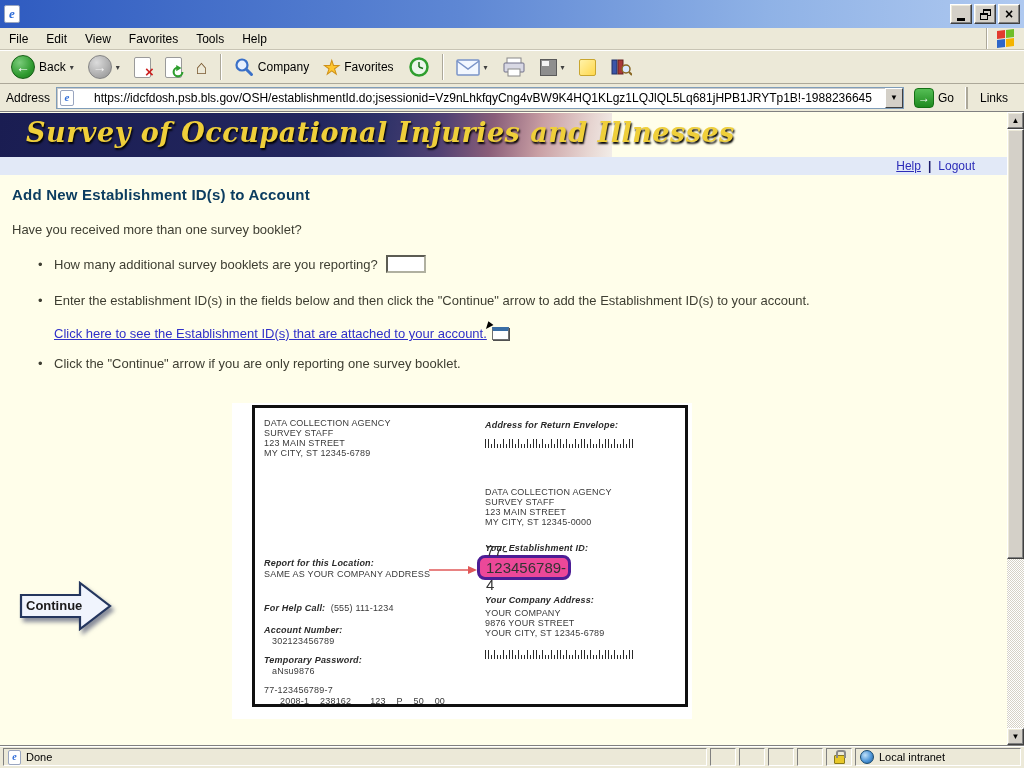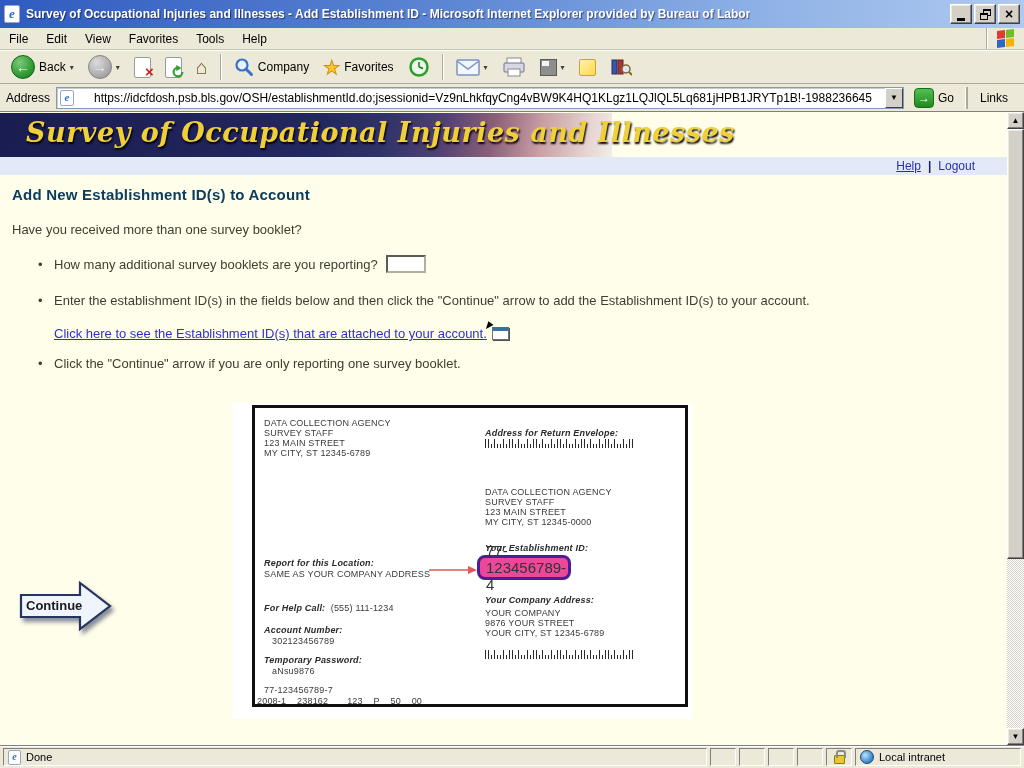--- a/index.html
+++ b/index.html
@@ -143,21 +143,20 @@
   .lock::before{content:"";position:absolute;left:1px;top:-6px;width:6px;height:6px;border:2px solid #8A8A8A;
     border-bottom:none;border-radius:3px 3px 0 0}
 </style>
 </head>
 <body>
 
 <div id="window">
 
   <div class="titlebar">
     <span class="ie-ico">e</span>
-    <span class="title-text">Survey of Occupational Injuries and Illnesses - Add Establishment ID - Microsoft Internet Explorer provided by Bureau of Labor</span>
     <span class="winbtns">
       <span class="wbtn">
           <i class="glyph-min"></i>
         </span>
       <span class="wbtn">
           <span class="res">
             <i class="r1"></i>
             <i class="r2"></i>
           </span>
         </span>
@@ -321,21 +320,21 @@
     <div class="env-wrap">
       <div class="env-box">
 
         <span class="ev" style="left:9px;top:10px">
           <div>DATA COLLECTION AGENCY</div>
           <div>SURVEY STAFF</div>
           <div>123 MAIN STREET</div>
           <div>MY CITY, ST  12345-6789</div>
         </span>
 
-        <span class="ev ev-label" style="left:230px;top:20px">Address for Return Envelope:</span>
+        <span class="ev ev-label" style="left:230px;top:12px">Address for Return Envelope:</span>
         <span class="ev" style="left:230px;top:30px"><i class="bc t"></i><i class="bc t"></i><i class="bc s"></i><i class="bc t"></i><i class="bc s"></i><i class="bc s"></i><i class="bc t"></i><i class="bc s"></i><i class="bc t"></i><i class="bc t"></i><i class="bc s"></i><i class="bc t"></i><i class="bc s"></i><i class="bc s"></i><i class="bc t"></i><i class="bc s"></i><i class="bc t"></i><i class="bc t"></i><i class="bc s"></i><i class="bc t"></i><i class="bc s"></i><i class="bc s"></i><i class="bc t"></i><i class="bc s"></i><i class="bc t"></i><i class="bc t"></i><i class="bc s"></i><i class="bc t"></i><i class="bc s"></i><i class="bc s"></i><i class="bc t"></i><i class="bc s"></i><i class="bc t"></i><i class="bc t"></i><i class="bc s"></i><i class="bc t"></i><i class="bc s"></i><i class="bc s"></i><i class="bc t"></i><i class="bc s"></i><i class="bc t"></i><i class="bc t"></i><i class="bc s"></i><i class="bc t"></i><i class="bc s"></i><i class="bc s"></i><i class="bc t"></i><i class="bc s"></i><i class="bc t"></i><i class="bc t"></i></span>
 
         <span class="ev" style="left:230px;top:79px">
           <div>DATA COLLECTION AGENCY</div>
           <div>SURVEY STAFF</div>
           <div>123 MAIN STREET</div>
           <div>MY CITY, ST  12345-0000</div>
         </span>
 
         <span class="ev ev-label" style="left:230px;top:135px">Your Establishment ID:</span>
@@ -355,21 +354,21 @@
           <span class="ev-label">For Help Call:</span>&nbsp;&nbsp;<span>(555) 111-1234</span>
         </span>
 
         <span class="ev ev-label" style="left:9px;top:217px">Account Number:</span>
         <span class="ev" style="left:17px;top:228px">302123456789</span>
 
         <span class="ev ev-label" style="left:9px;top:247px">Temporary Password:</span>
         <span class="ev" style="left:17px;top:258px">aNsu9876</span>
 
         <span class="ev" style="left:9px;top:277px">77-123456789-7</span>
-        <span class="ev pre" style="left:2px;top:288px">2008-1    238162       123    P    50    00</span>
+        <span class="ev pre" style="left:25px;top:288px">2008-1    238162       123    P    50    00</span>
 
         <span class="ev ev-label" style="left:230px;top:187px">Your Company Address:</span>
         <span class="ev" style="left:230px;top:200px">
           <div>YOUR COMPANY</div>
           <div>9876 YOUR STREET</div>
           <div>YOUR CITY, ST 12345-6789</div>
         </span>
         <span class="ev" style="left:230px;top:241px"><i class="bc t"></i><i class="bc t"></i><i class="bc s"></i><i class="bc t"></i><i class="bc s"></i><i class="bc s"></i><i class="bc t"></i><i class="bc s"></i><i class="bc t"></i><i class="bc t"></i><i class="bc s"></i><i class="bc t"></i><i class="bc s"></i><i class="bc s"></i><i class="bc t"></i><i class="bc s"></i><i class="bc t"></i><i class="bc t"></i><i class="bc s"></i><i class="bc t"></i><i class="bc s"></i><i class="bc s"></i><i class="bc t"></i><i class="bc s"></i><i class="bc t"></i><i class="bc t"></i><i class="bc s"></i><i class="bc t"></i><i class="bc s"></i><i class="bc s"></i><i class="bc t"></i><i class="bc s"></i><i class="bc t"></i><i class="bc t"></i><i class="bc s"></i><i class="bc t"></i><i class="bc s"></i><i class="bc s"></i><i class="bc t"></i><i class="bc s"></i><i class="bc t"></i><i class="bc t"></i><i class="bc s"></i><i class="bc t"></i><i class="bc s"></i><i class="bc s"></i><i class="bc t"></i><i class="bc s"></i><i class="bc t"></i><i class="bc t"></i></span>
 
       </div>

